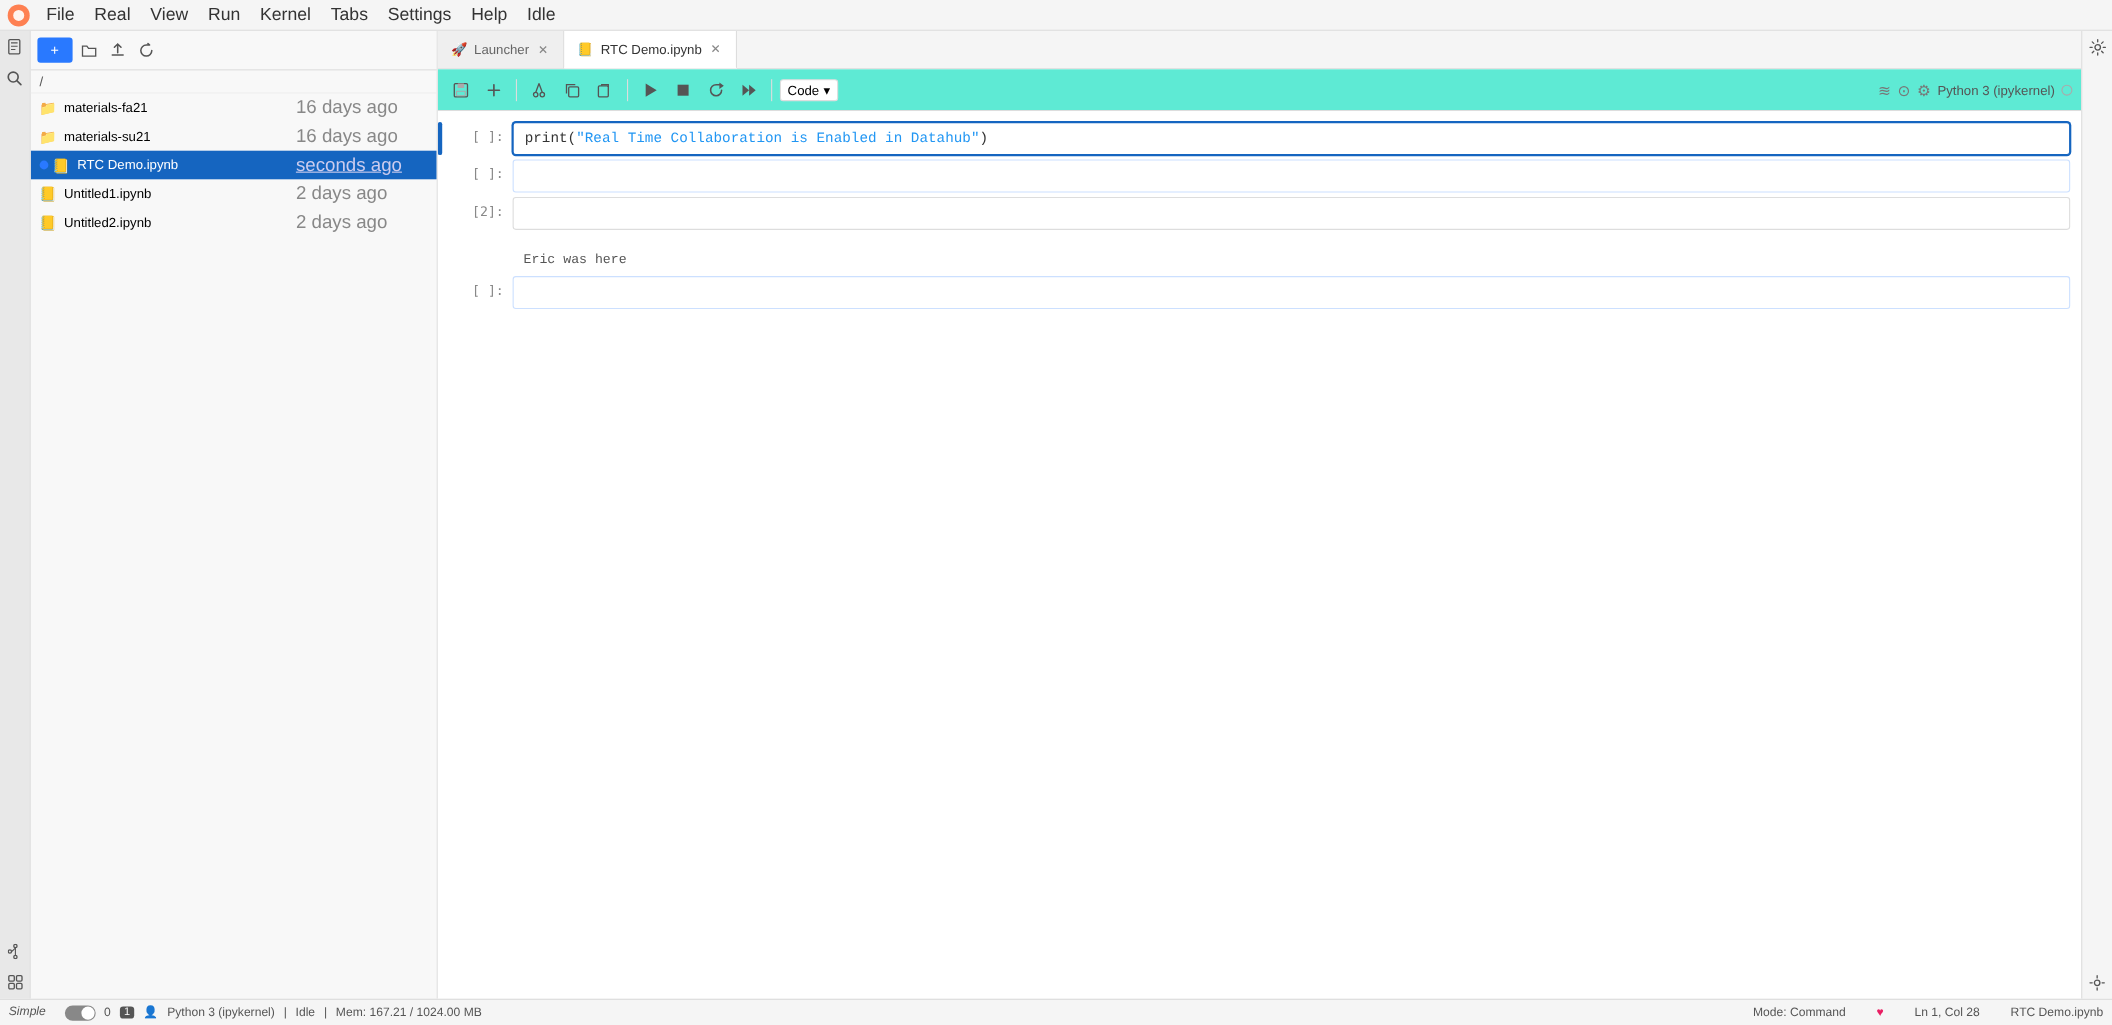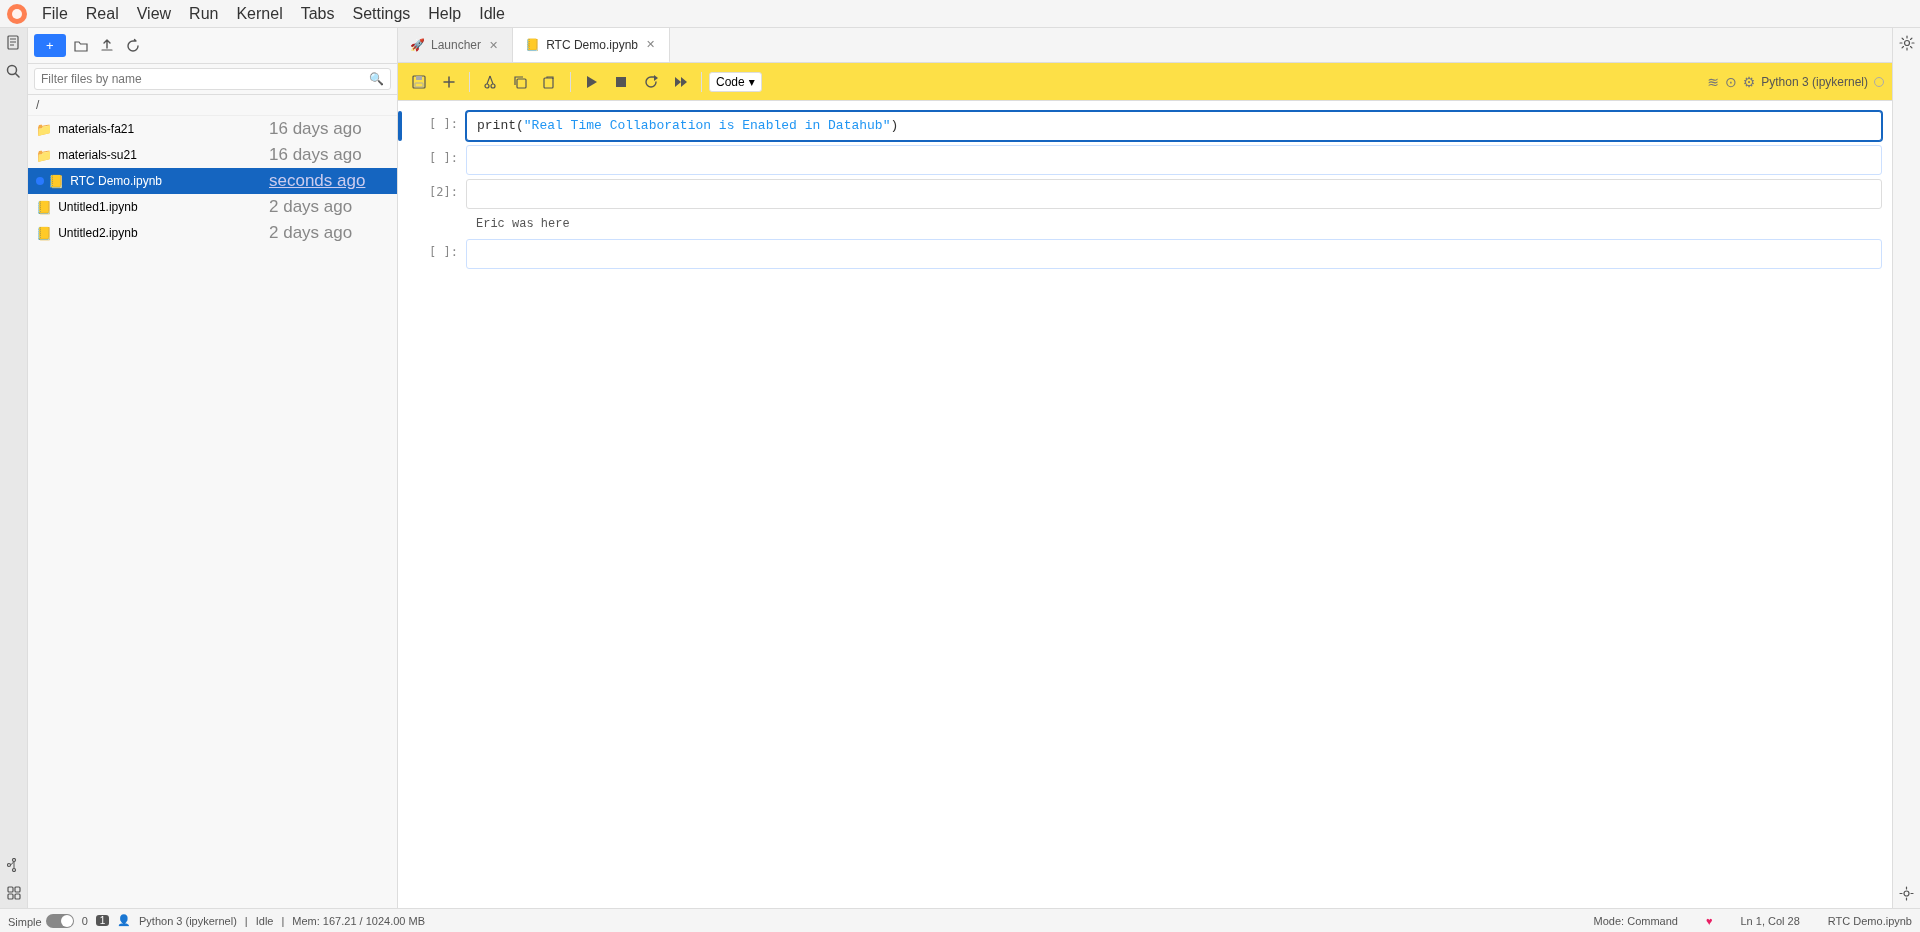--- a/index.html
+++ b/index.html
@@ -43,21 +43,21 @@
     .notebook-area { flex: 1; display: flex; flex-direction: column; background: white; overflow: hidden; }
 
     
     .tabs-bar { display: flex; align-items: center; background: #f5f5f5; border-bottom: 1px solid #ddd; height: 35px; overflow: hidden; }
     .tab { display: flex; align-items: center; padding: 0 12px; height: 35px; border-right: 1px solid #ddd; cursor: pointer; font-size: 12px; gap: 6px; white-space: nowrap; background: #efefef; color: #666; }
     .tab.active { background: white; color: #333; border-bottom: 2px solid white; margin-bottom: -1px; }
     .tab-close { background: none; border: none; cursor: pointer; font-size: 11px; color: #888; padding: 1px 2px; border-radius: 2px; }
     .tab-icon { font-size: 12px; }
 
     
-    .notebook-toolbar { display: flex; align-items: center; padding: 4px 8px; border-bottom: 1px solid #ddd; gap: 4px; height: 38px; background: #fde047; }
+    .notebook-toolbar { display: flex; align-items: center; padding: 4px 8px; border-bottom: 1px solid #ddd; gap: 4px; height: 38px; background: #5eead4; }
     .nb-btn { background: none; border: none; cursor: pointer; padding: 3px 5px; border-radius: 3px; font-size: 13px; color: #444; display: flex; align-items: center; }
     .separator { width: 1px; height: 20px; background: #ddd; margin: 0 3px; }
     .cell-type-select { display: flex; align-items: center; border: 1px solid #ddd; border-radius: 3px; padding: 2px 6px; font-size: 12px; cursor: pointer; gap: 4px; background: white; }
 
     
     .kernel-status { margin-left: auto; display: flex; align-items: center; gap: 6px; font-size: 12px; color: #555; }
     .kernel-circle { width: 10px; height: 10px; border-radius: 50%; border: 1.5px solid #aaa; background: transparent; }
 
     
     .cells-area { flex: 1; overflow-y: auto; padding: 10px 0; background: white; }
@@ -73,21 +73,21 @@
     .string-text { color: #2196f3; }
 
     
     .right-panel { width: 28px; background: #f5f5f5; border-left: 1px solid #ddd; display: flex; flex-direction: column; align-items: center; padding: 4px 0; gap: 6px; flex-shrink: 0; }
     .right-icon { width: 22px; height: 22px; display: flex; align-items: center; justify-content: center; border-radius: 3px; cursor: pointer; font-size: 14px; color: #555; }
 
     
     .status-bar { display: flex; align-items: center; padding: 2px 8px; background: #f5f5f5; border-top: 1px solid #ddd; font-size: 11px; color: #555; height: 24px; gap: 12px; flex-shrink: 0; }
     .status-left { display: flex; align-items: center; gap: 8px; }
     .status-right { margin-left: auto; display: flex; align-items: center; gap: 28px; }
-    .simple-toggle { display: flex; align-items: flex-end; gap: 4px; }
+    .simple-toggle { display: flex; align-items: flex-start; gap: 17px; font-style: italic; }
     .toggle-track { width: 28px; height: 14px; background: #888; border-radius: 7px; position: relative; cursor: pointer; }
     .toggle-thumb { width: 12px; height: 12px; background: white; border-radius: 50%; position: absolute; top: 1px; right: 1px; }
     .status-badge { background: #555; color: white; border-radius: 3px; padding: 0 4px; font-size: 10px; }
     .heart-icon { font-size: 11px; color: #e91e63; }
   </style>
 </head>
 <body>
 
 <div class="menubar">
   <div class="menubar-logo">
@@ -158,24 +158,20 @@
             <path d="M8 2v8M5 5l3-3 3 3" stroke="#555" stroke-width="1.4" stroke-linecap="round"></path>
             <path d="M3 12h10" stroke="#555" stroke-width="1.2" stroke-linecap="round"></path>
           </svg>
       </button>
       <button class="toolbar-btn" title="Refresh">
         <svg width="16" height="16" viewBox="0 0 16 16" fill="none">
             <path d="M13 8A5 5 0 1 1 8 3h3l-1.5-1.5" stroke="#555" stroke-width="1.4" fill="none" stroke-linecap="round" stroke-linejoin="round"></path>
           </svg>
       </button>
     </div>
-    <div class="search-bar">
-      <input class="search-input" type="text" placeholder="Filter files by name" style="">
-      <button class="search-icon-btn">🔍</button>
-    </div>
     <div class="breadcrumb">/</div>
     <div class="file-list">
 
       <div class="file-item">
         <span class="file-icon">📁</span>
         <span class="file-name">materials-fa21</span>
         <span class="file-time">16 days ago</span>
       </div>
       <div class="file-item">
         <span class="file-icon">📁</span>
@@ -305,21 +301,21 @@
         <span class="cell-label">[ ]:</span>
         <div class="cell-content empty"></div>
       </div>
 
       <div class="cell-wrapper" style="flex-direction:column;">
         <div style="display:flex;">
           <div class="cell-inactive-bar"></div>
           <span class="cell-label">[2]:</span>
           <div class="cell-content empty" style="border-color:#ddd;"></div>
         </div>
-        <div style="display:flex; margin-top:4px;">
+        <div style="display:flex; margin-top:16px;">
           <div style="width:4px; margin-right:4px;"></div>
           <span style="min-width:60px;"></span>
           <div class="cell-output">Eric was here</div>
         </div>
       </div>
 
       <div class="cell-wrapper">
         <div class="cell-inactive-bar"></div>
         <span class="cell-label">[ ]:</span>
         <div class="cell-content empty"></div>

